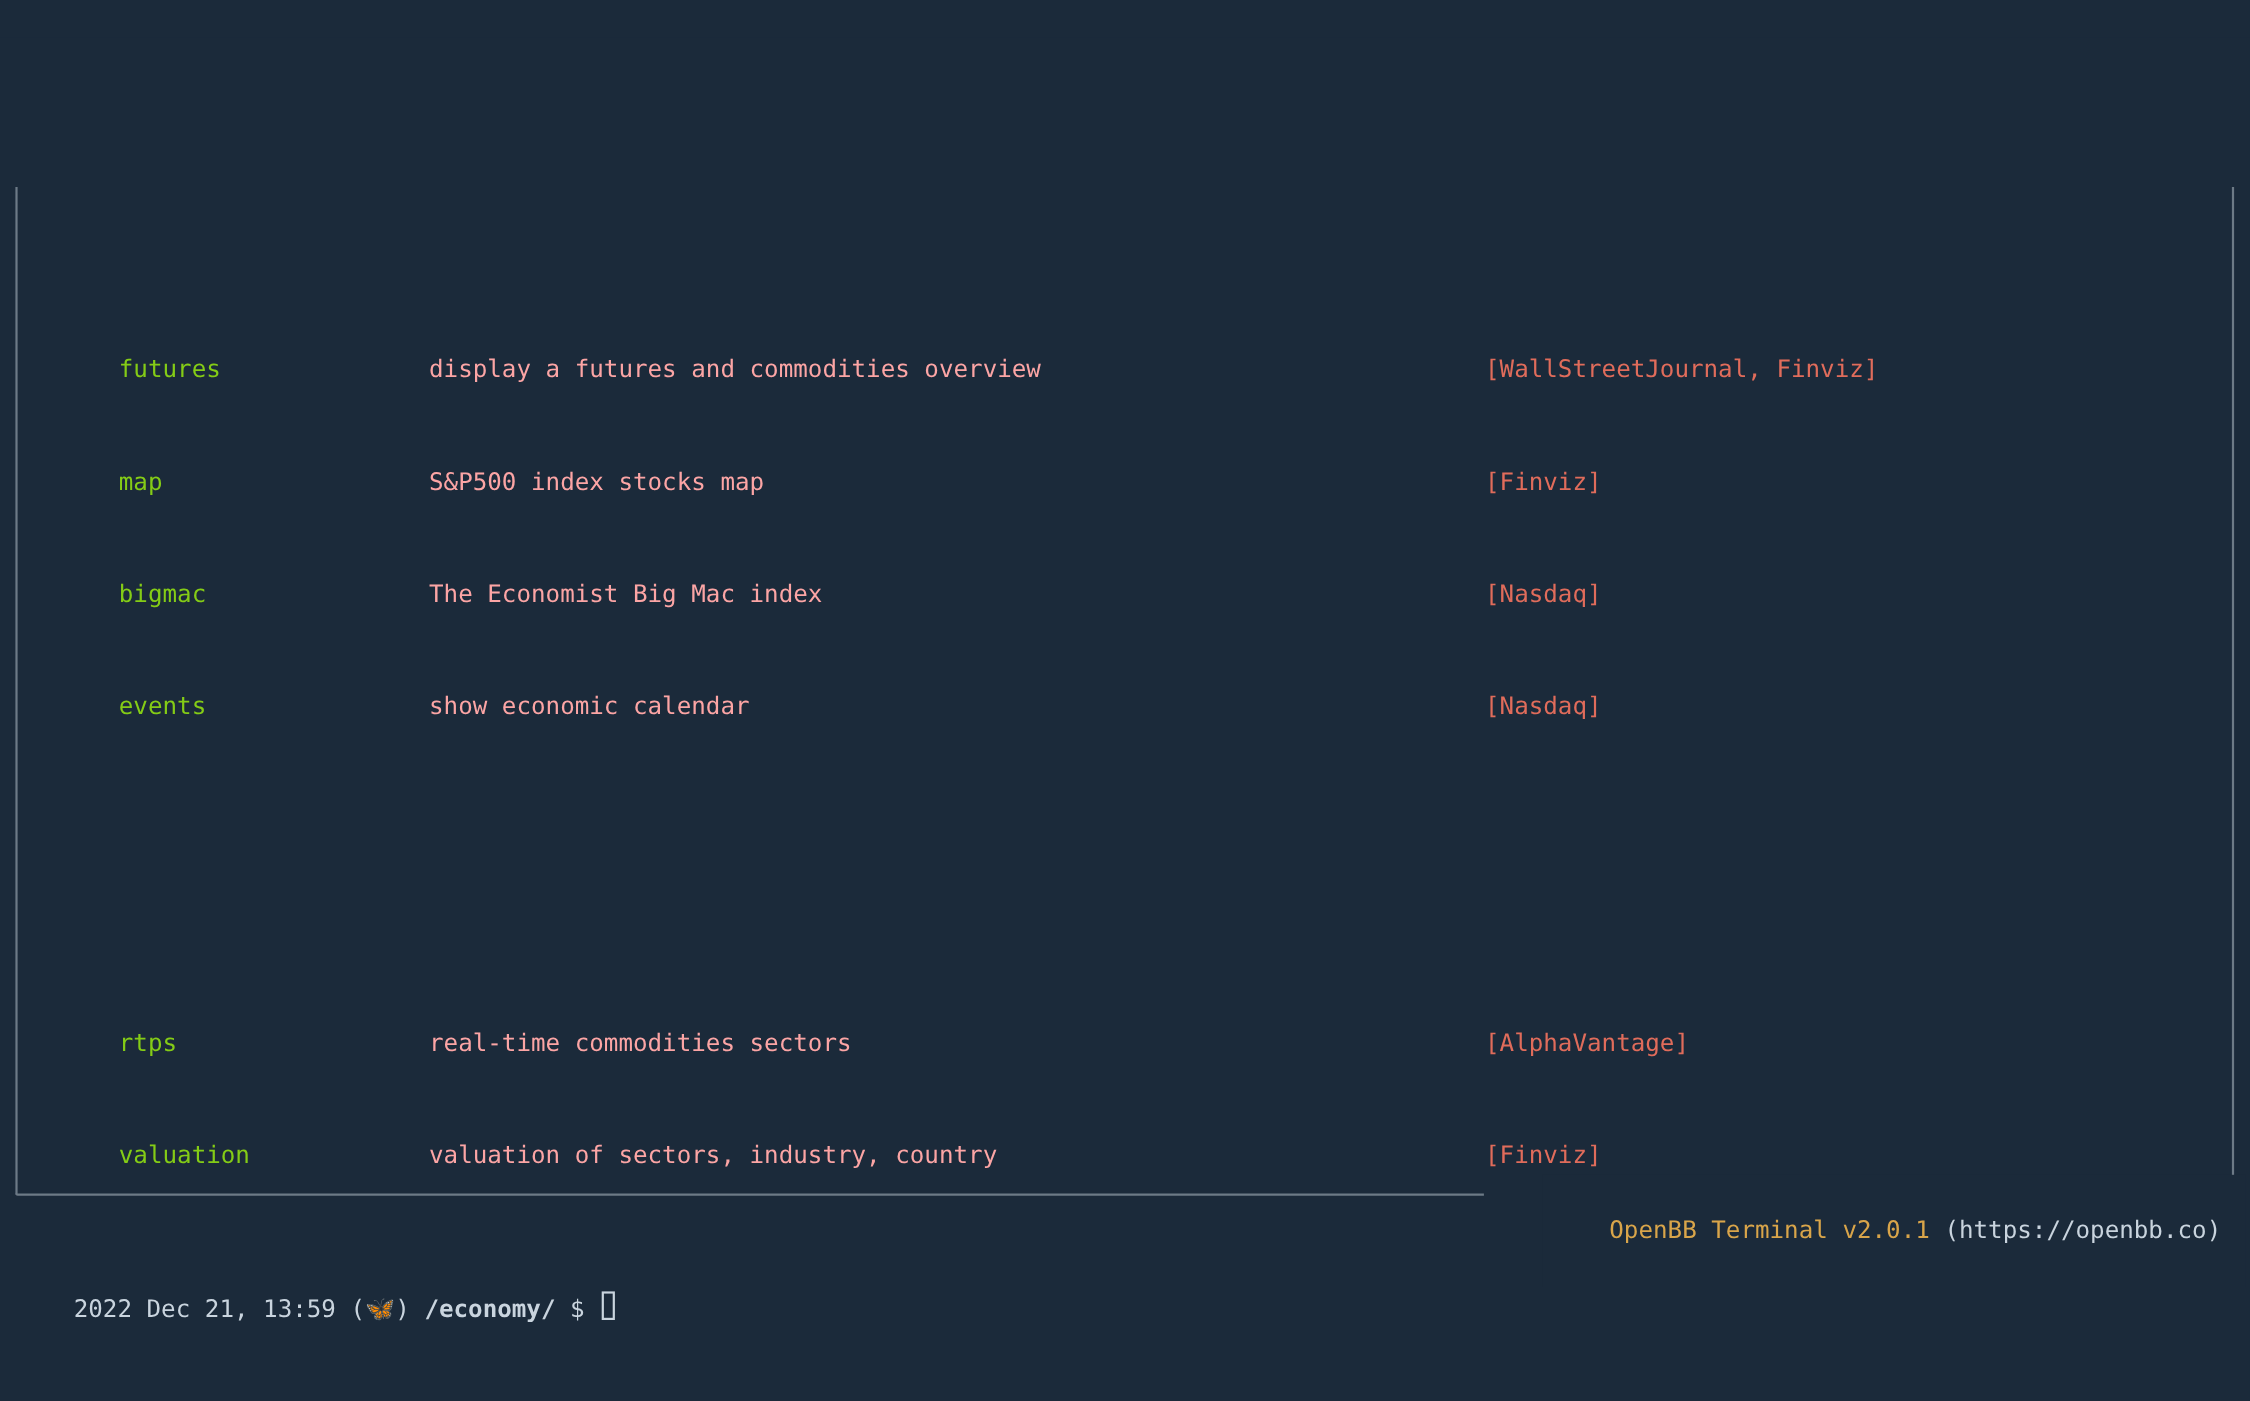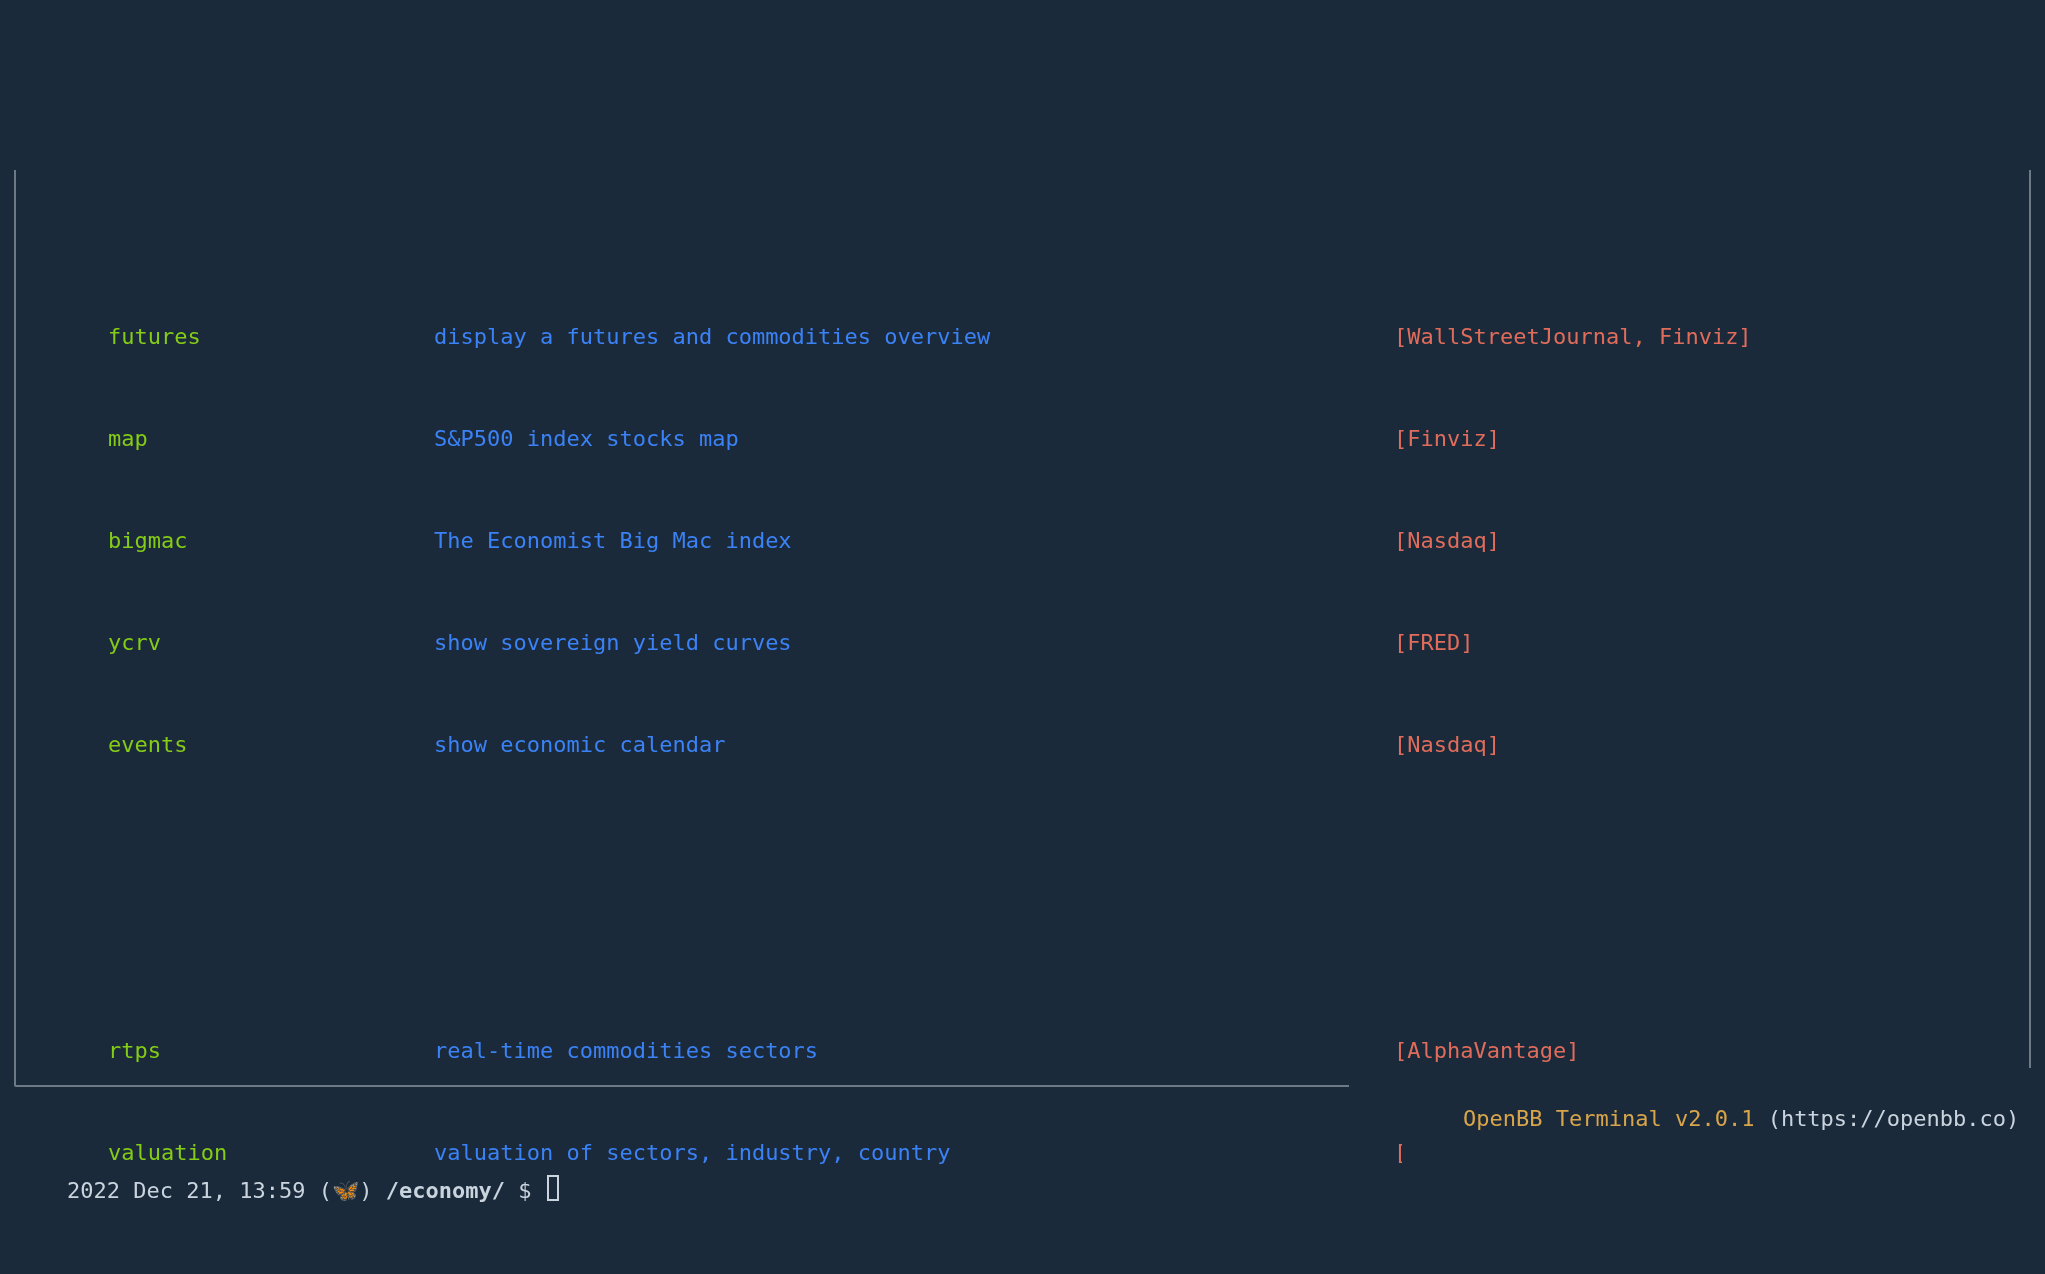--- a/index.html
+++ b/index.html
@@ -55,21 +55,21 @@
     left: 40px;
     top: 14px;
     right: 40px;
   }
 
   .row { display: flex; height: 34px; }
   .gap { height: 34px; }
 
   .col-indent  { width: 68px;  flex: 0 0 auto; }
   .col-cmd     { width: 282px; flex: 0 0 auto; color: #84cc16; }
-  .col-desc    { width: 960px; flex: 0 0 auto; color: #3b82f6; margin-left: 44px; }
+  .col-desc    { width: 960px; flex: 0 0 auto; color: #fca5a5; }
   .col-src     { flex: 0 0 auto; color: #e06c5b; }
 
   .box-title {
     position: absolute;
     top: 898px;
     left: 1402px;
     background: #1b2a3a;
     padding: 0 8px;
     font-size: 22px;
   }
@@ -114,26 +114,20 @@
       <span class="col-indent"></span>
       <span class="col-cmd">map</span>
       <span class="col-desc">S&amp;P500 index stocks map</span>
       <span class="col-src">[Finviz]</span>
     </div>
     <div class="row">
       <span class="col-indent"></span>
       <span class="col-cmd">bigmac</span>
       <span class="col-desc">The Economist Big Mac index</span>
       <span class="col-src">[Nasdaq]</span>
-    </div>
-    <div class="row">
-      <span class="col-indent"></span>
-      <span class="col-cmd">ycrv</span>
-      <span class="col-desc">show sovereign yield curves</span>
-      <span class="col-src">[FRED]</span>
     </div>
     <div class="row">
       <span class="col-indent"></span>
       <span class="col-cmd">events</span>
       <span class="col-desc">show economic calendar</span>
       <span class="col-src">[Nasdaq]</span>
     </div>
 
     <div class="gap"></div>
 

